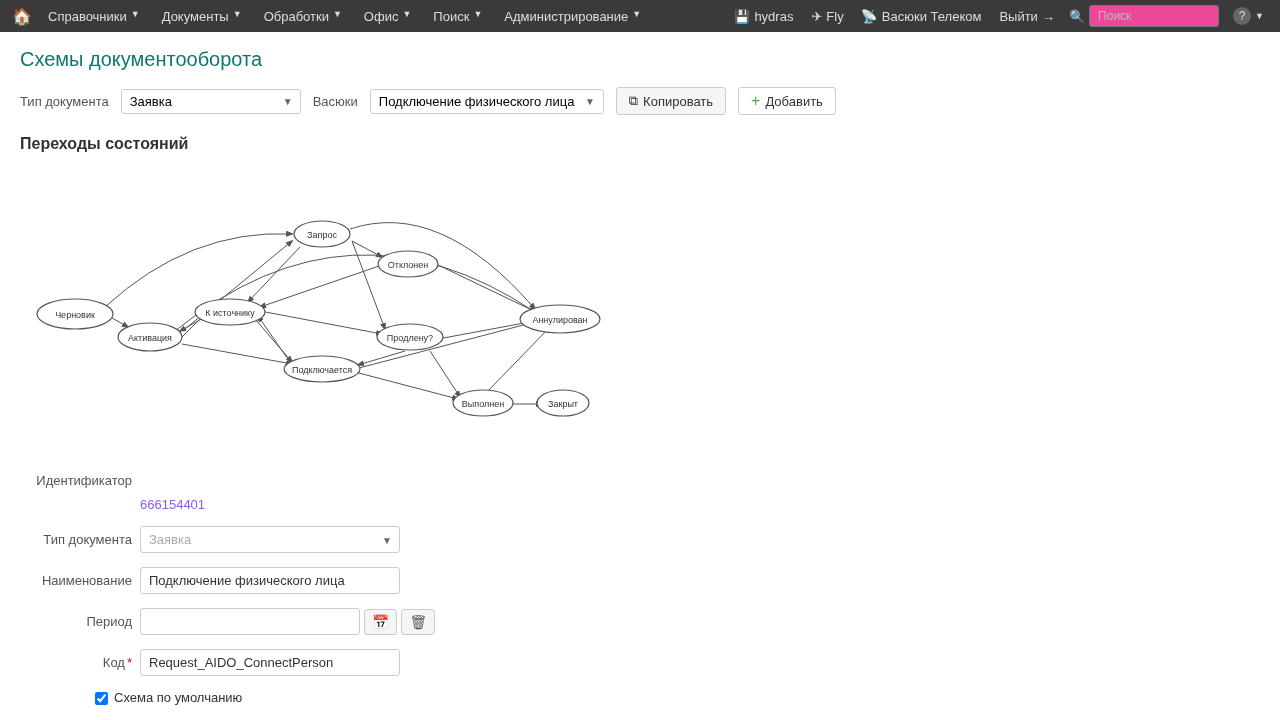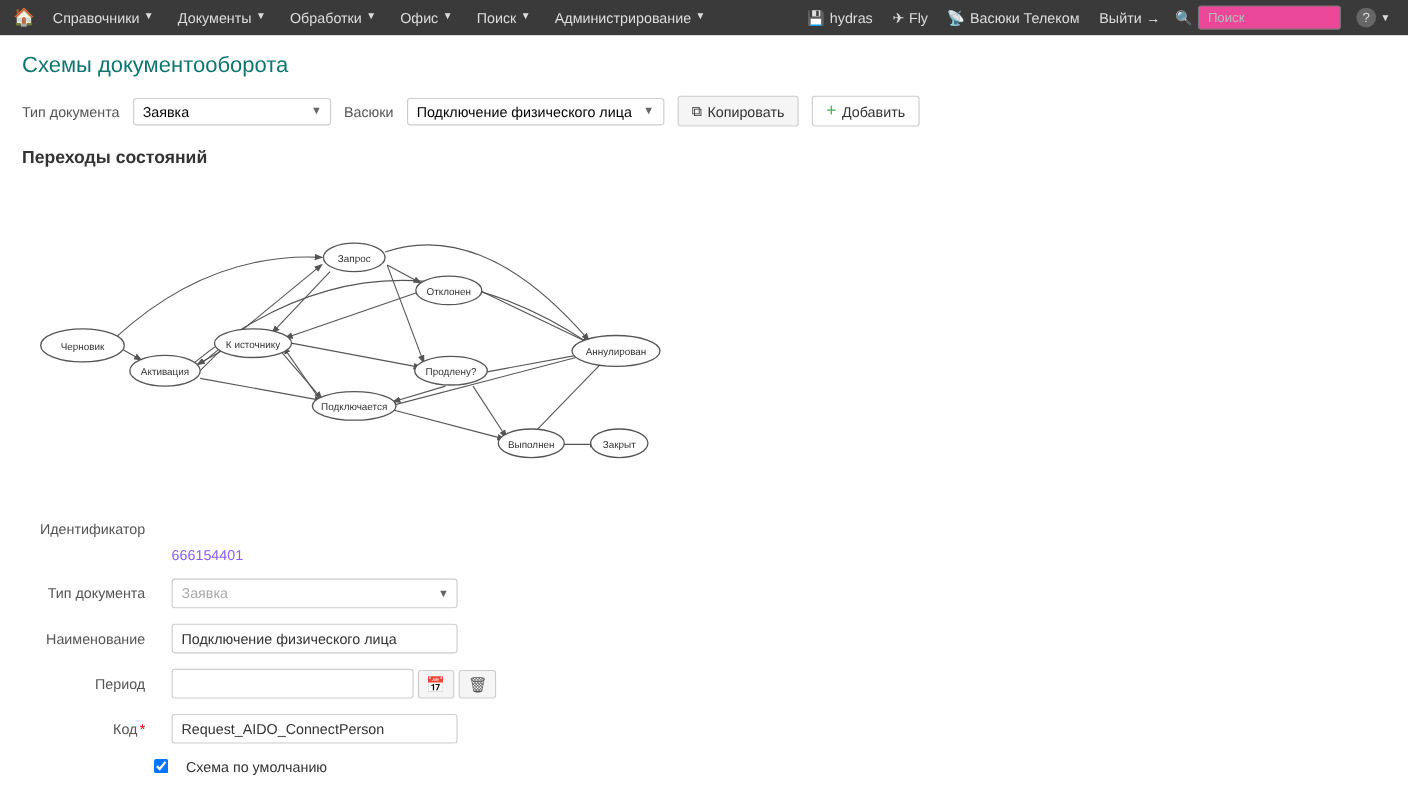--- a/index.html
+++ b/index.html
@@ -151,21 +151,21 @@
       width: 100%;
       height: 100%;
     }
 
     
     .form-section { margin-top: 8px; }
     .form-row {
       display: flex;
       align-items: center;
       margin-bottom: 14px;
-      gap: 16px;
+      gap: 0;
     }
     .form-label {
       min-width: 120px;
       text-align: right;
       color: #555;
       font-size: 13px;
       padding-right: 8px;
     }
     .form-label-required::after {
       content: '*';
@@ -221,24 +221,24 @@
       border: 1px solid #ccc;
       border-radius: 3px;
       background: #f5f5f5;
       padding: 4px 7px;
       cursor: pointer;
       font-size: 14px;
       color: #555;
     }
     .checkbox-row {
       display: flex;
-      align-items: flex-start;
-      gap: 16px;
+      align-items: flex-end;
+      gap: 6px;
       margin-bottom: 14px;
-      margin-left: 120px;
+      margin-left: 75px;
     }
     .checkbox-row input[type=checkbox] { cursor: pointer; }
     .checkbox-row label { font-size: 13px; color: #333; cursor: pointer; }
 
     .comment-row {
       display: flex;
       align-items: center;
       gap: 24px;
     }
     .comment-edit-icon {

